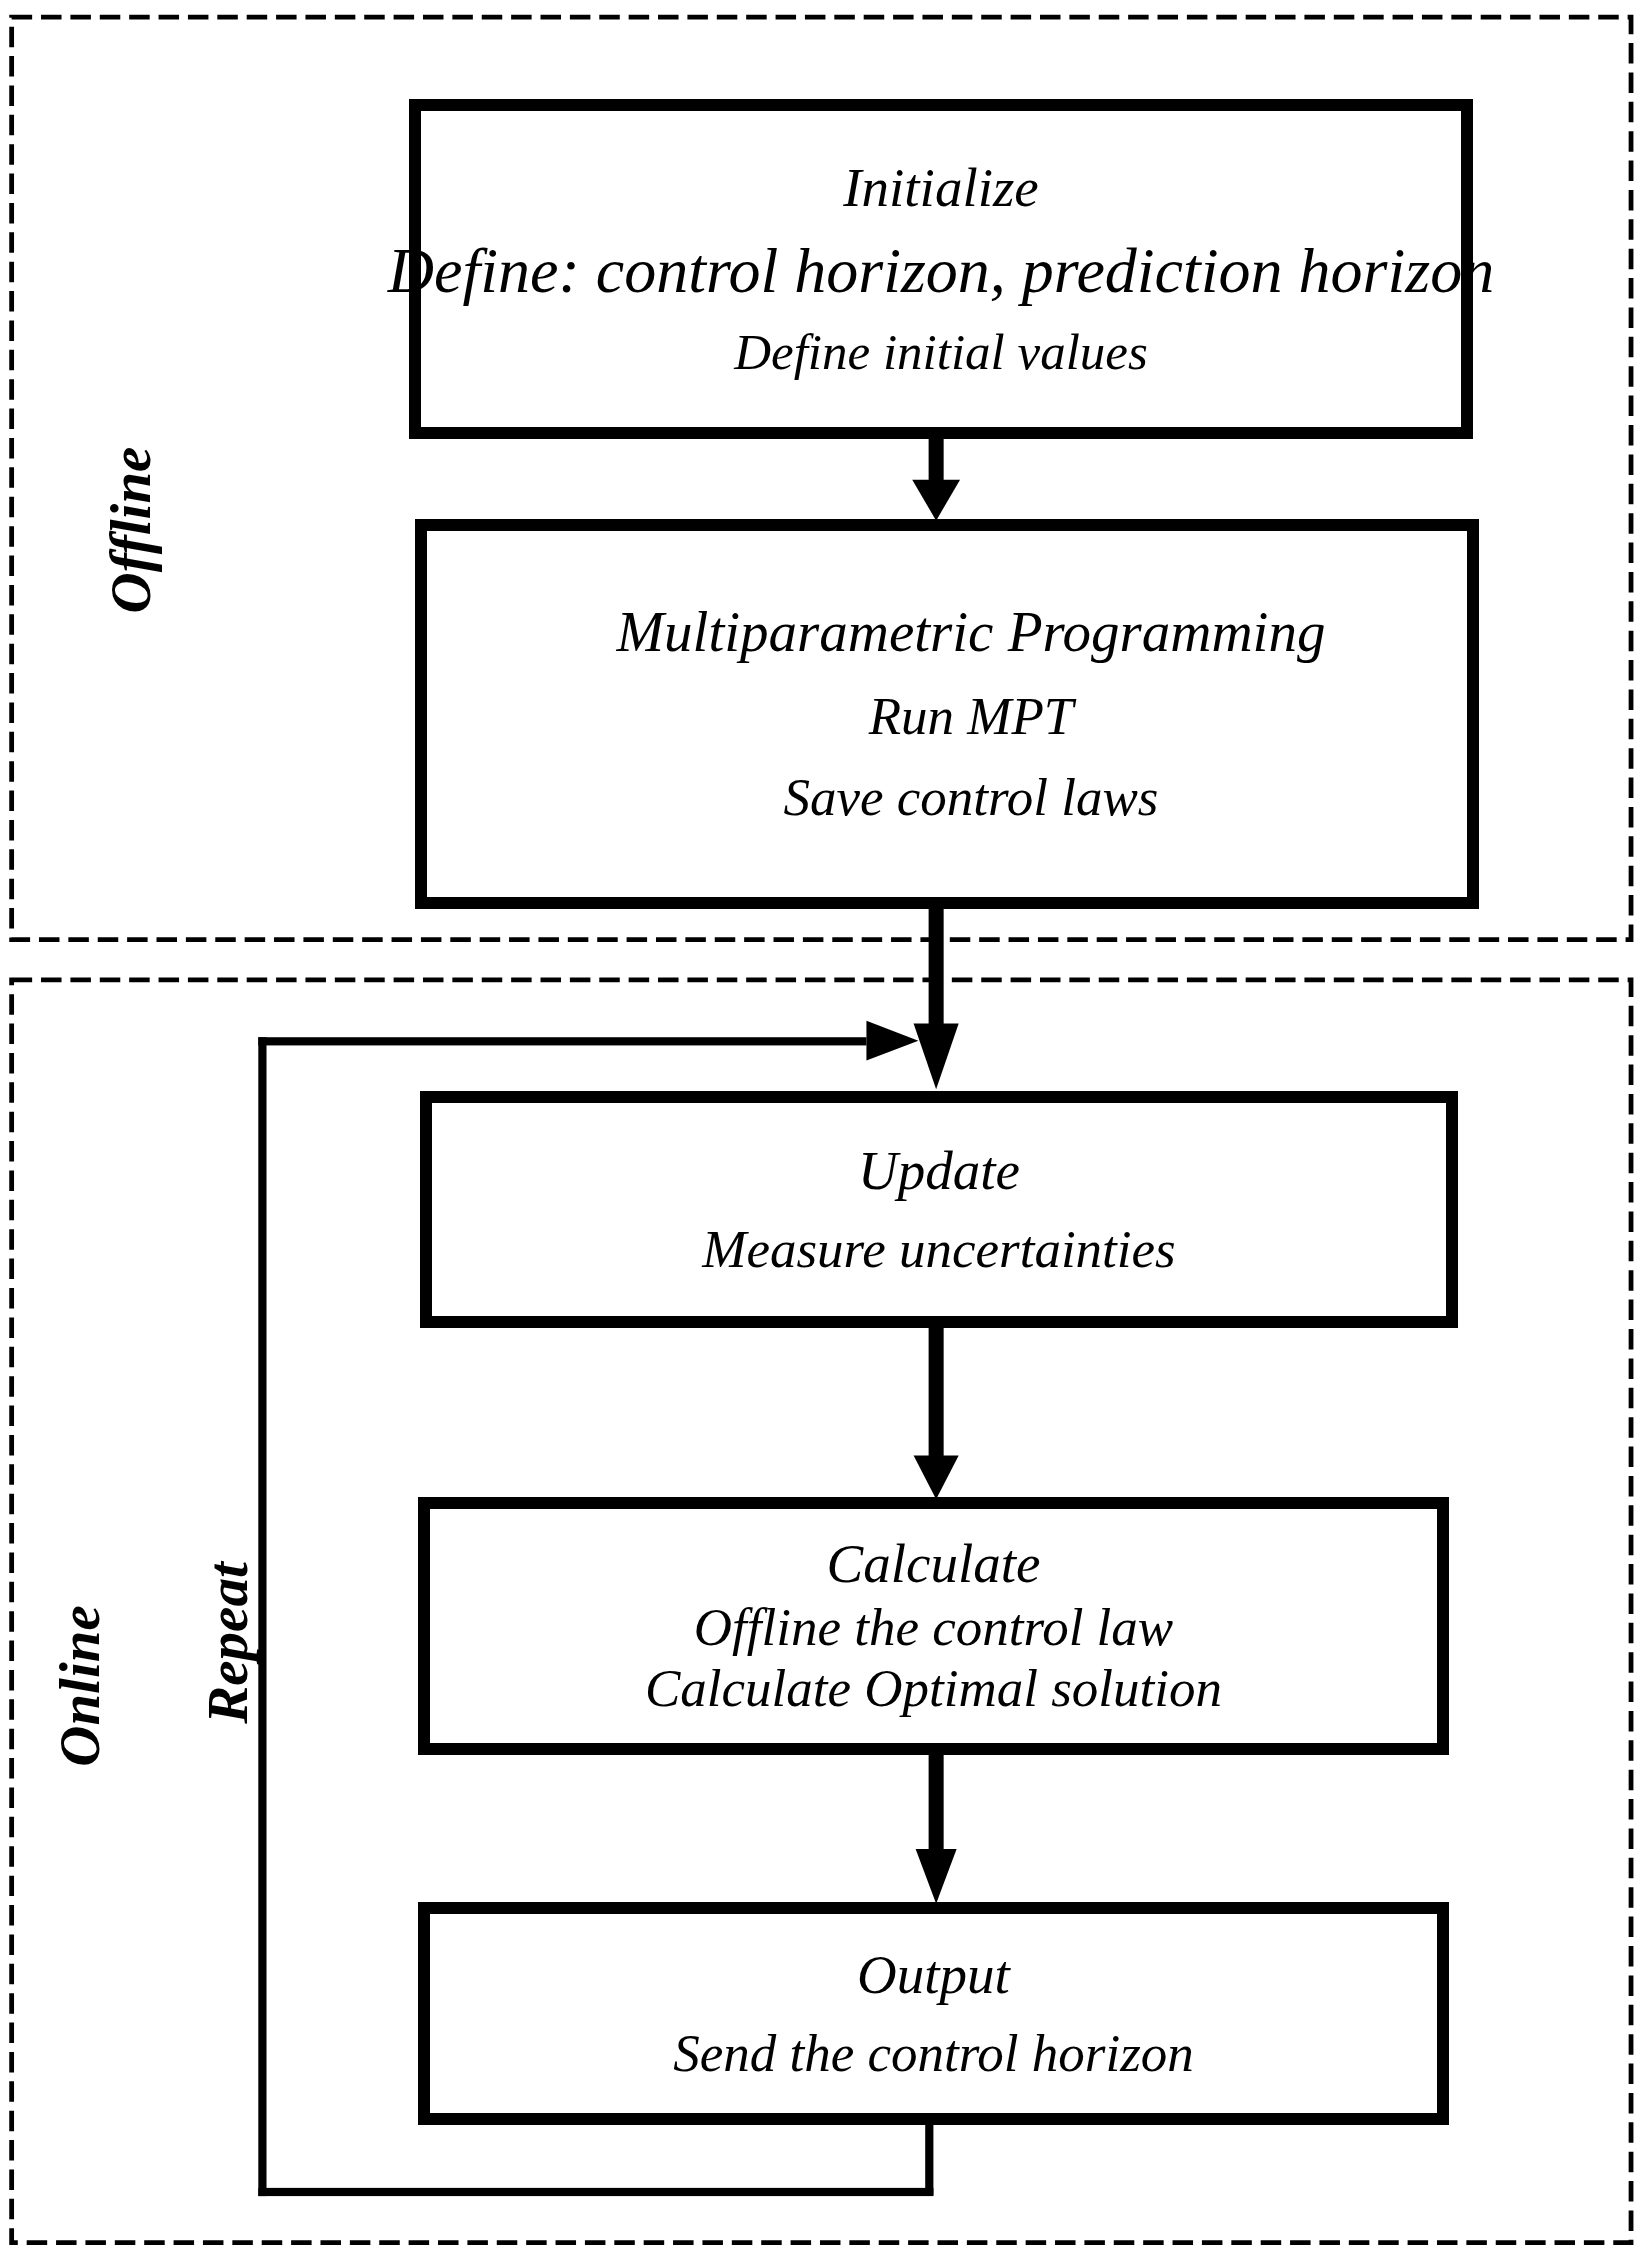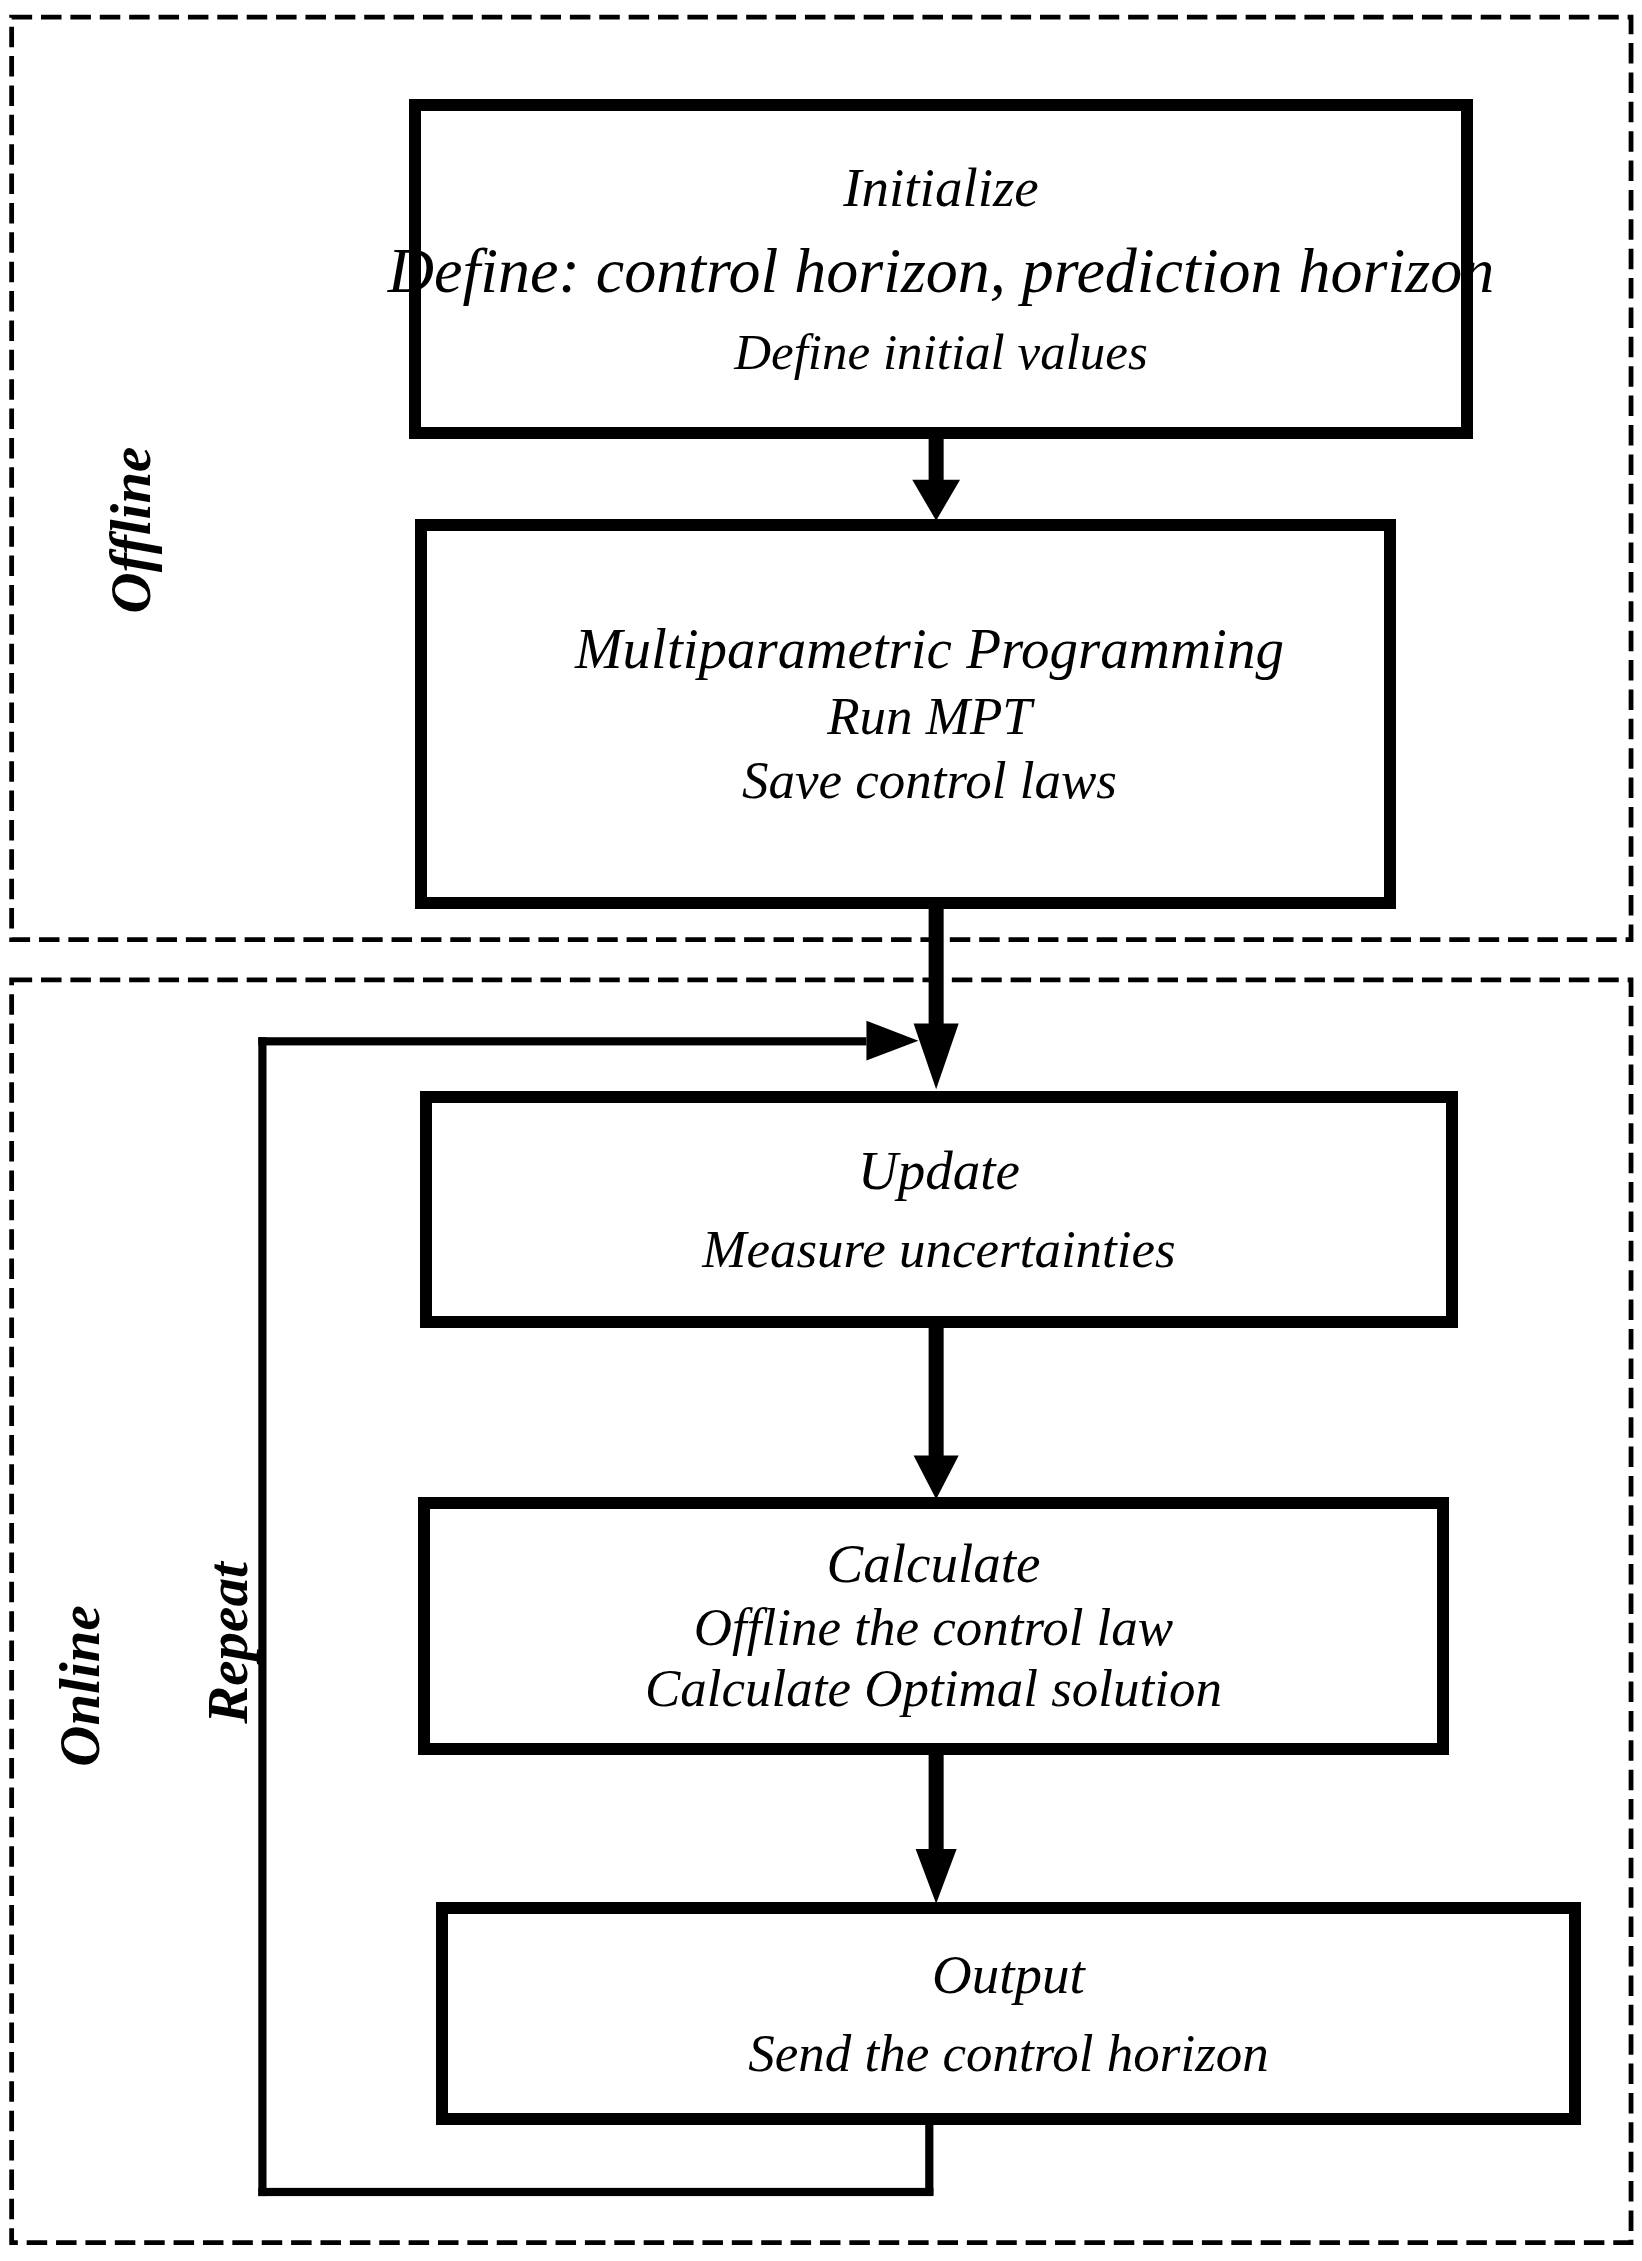--- a/index.html
+++ b/index.html
@@ -24,24 +24,24 @@
     background: #ffffff;
     display: flex;
     flex-direction: column;
     justify-content: center;
     align-items: center;
     text-align: center;
     row-gap: 18px;
     z-index: 2;
   }
   #box-initialize { left: 409px;  top: 99px;  width: 1064px; height: 340px; }
-  #box-mpt        { left: 415px;  top: 519px;  width: 981px; height: 390px; row-gap: 6px; padding-left: 48px; }
+  #box-mpt        { left: 415px;  top: 519px;  width: 1064px; height: 390px; row-gap: 23px; padding-left: 48px; }
   #box-update     { left: 420px;  top: 1091px; width: 1038px; height: 237px; align-items: center; }
   #box-calculate  { left: 418px;  top: 1497px; width: 1031px; height: 258px; row-gap: 3px; }
-  #box-output     { left: 436px;  top: 1902px; width: 1145px; height: 223px; }
+  #box-output     { left: 418px;  top: 1902px; width: 1031px; height: 223px; }
   .box-title {
     font-weight: normal;
     font-style: italic;
     font-size: 55px;
     line-height: 1.1;
   }
   #box-mpt .box-title { font-size: 57px; }
   .box-line {
     font-style: italic;
     font-size: 53px;

